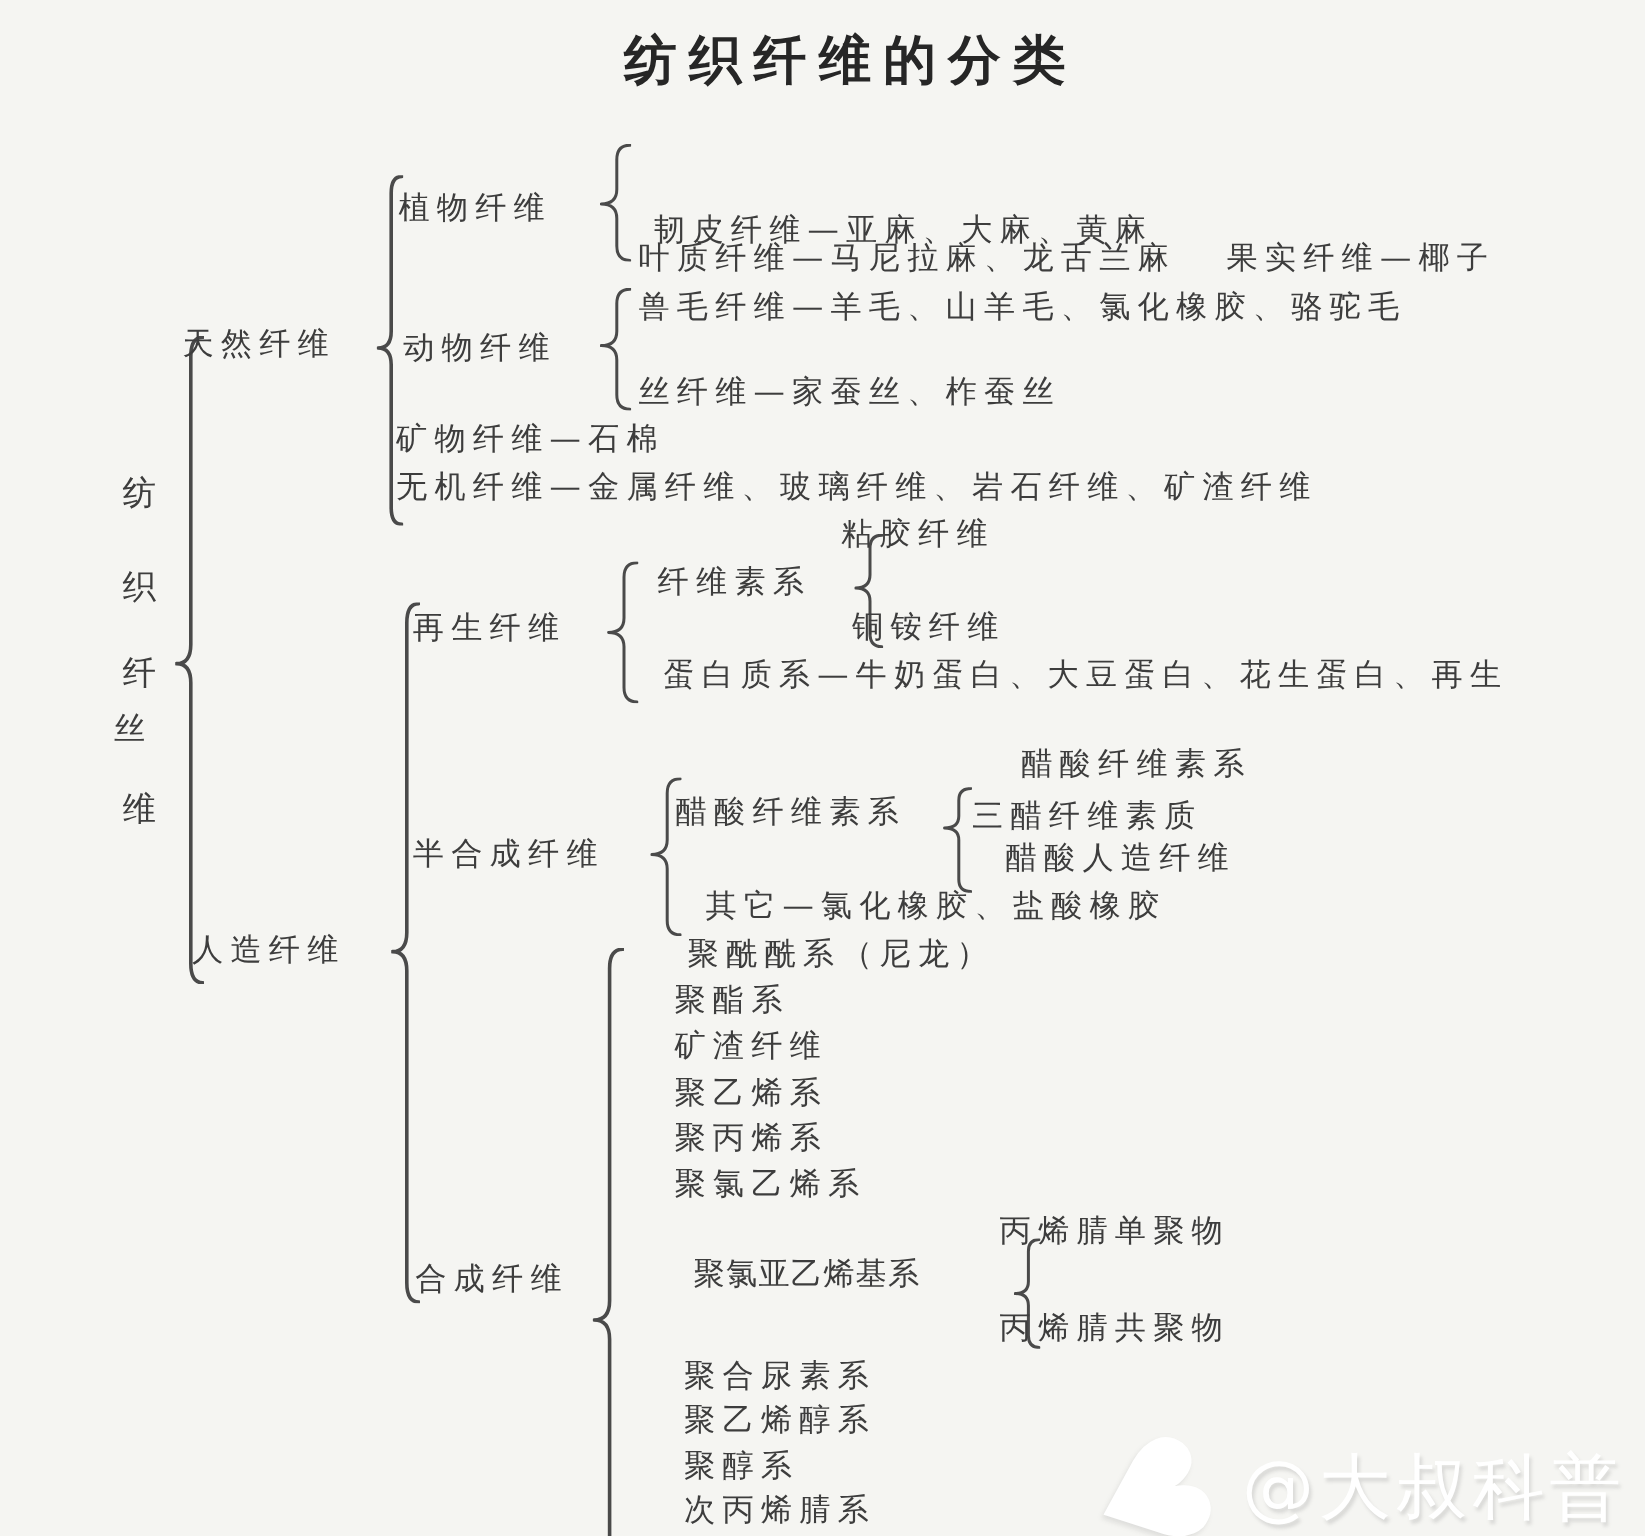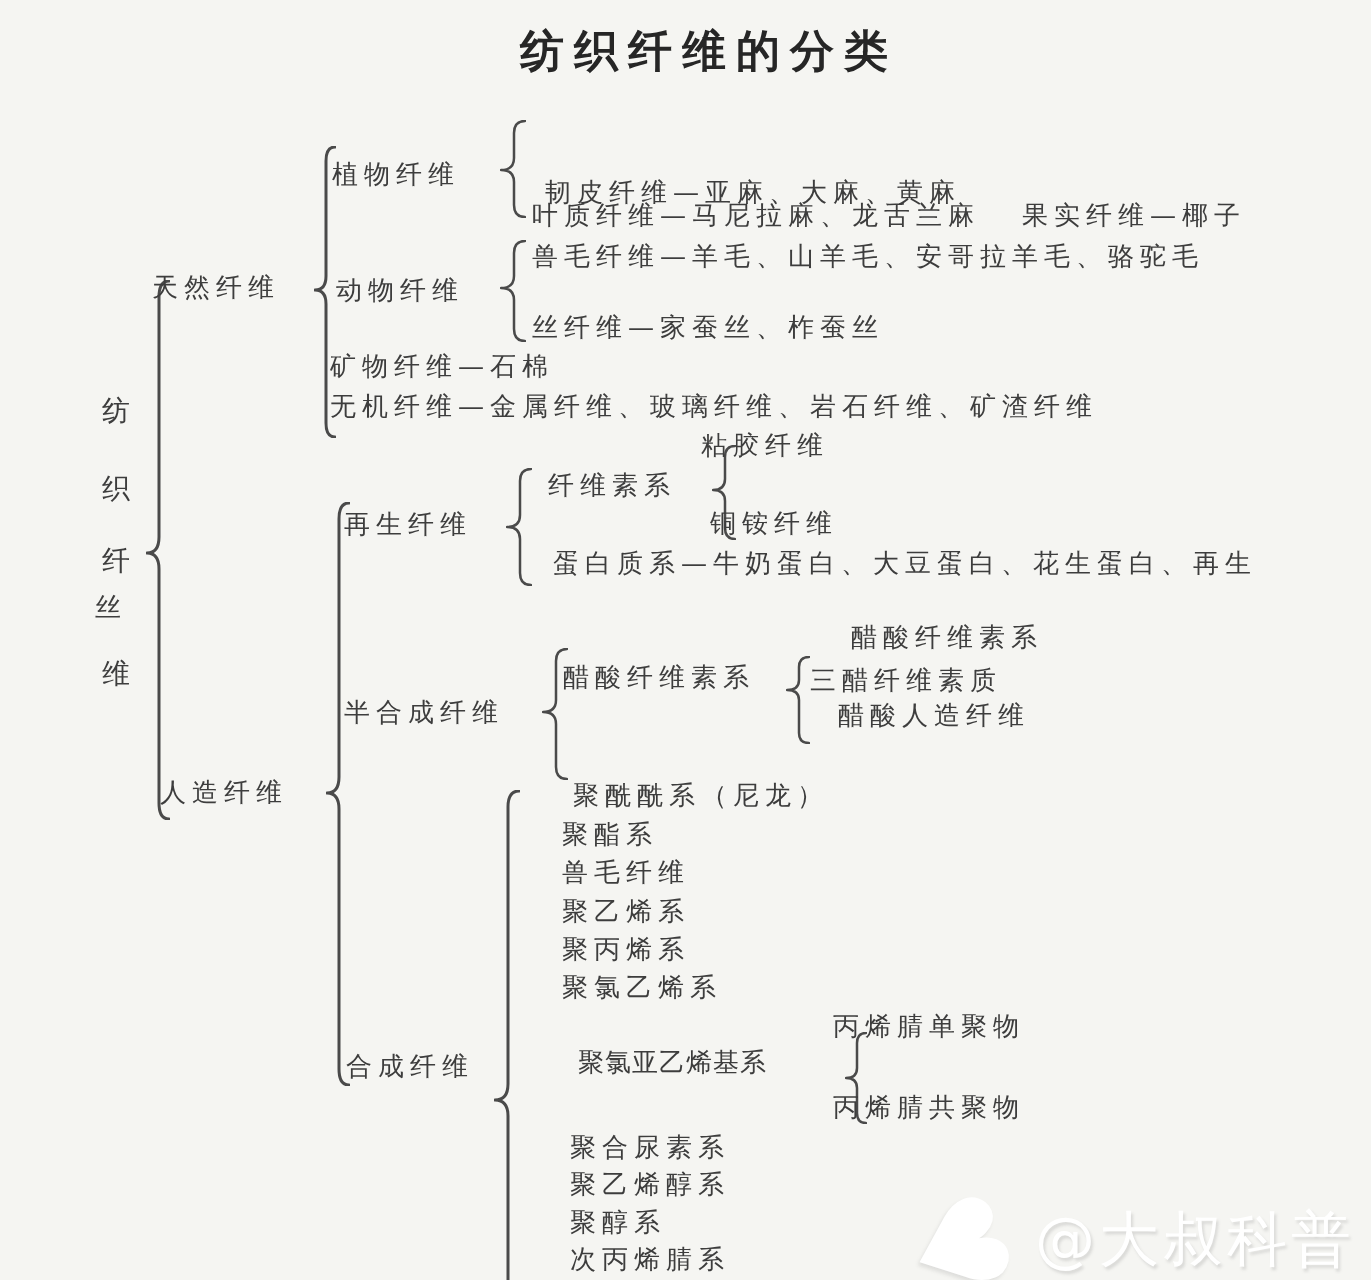--- a/index.html
+++ b/index.html
@@ -100,43 +100,44 @@
   <svg class="brace b-sm" style="left:845px;top:1032px;" width="22" height="92">
     <path d="M21 1 Q12 1 12 11 L12 36 Q12 46 1 46 Q12 46 12 56 L12 81 Q12 91 21 91"></path>
   </svg>
 
   <div class="t" style="left:152px;top:273px;">天然纤维</div>
   <div class="t" style="left:332px;top:160px;">植物纤维</div>
   <div class="t" style="left:545px;top:162px;margin-top:16px;">韧皮纤维—亚麻、大麻、黄麻</div>
   <div class="t" style="left:532px;top:201px;">叶质纤维—马尼拉麻、龙舌兰麻</div>
   <div class="t" style="left:1022px;top:201px;">果实纤维—椰子</div>
   <div class="t" style="left:336px;top:276px;">动物纤维</div>
-  <div class="t" style="left:532px;top:242px;">兽毛纤维—羊毛、山羊毛、安哥拉羊毛、骆驼毛</div>
+  <div class="t" style="left:532px;top:242px;">兽毛纤维—羊毛、山羊毛、氯化橡胶、骆驼毛</div>
   <div class="t" style="left:532px;top:313px;">丝纤维—家蚕丝、柞蚕丝</div>
   <div class="t" style="left:330px;top:352px;">矿物纤维—石棉</div>
   <div class="t" style="left:330px;top:392px;">无机纤维—金属纤维、玻璃纤维、岩石纤维、矿渣纤维</div>
 
   <div class="t" style="left:160px;top:778px;">人造纤维</div>
 
   <div class="t" style="left:344px;top:510px;">再生纤维</div>
   <div class="t" style="left:548px;top:471px;">纤维素系</div>
   <div class="t" style="left:701px;top:431px;">粘胶纤维</div>
   <div class="t" style="left:710px;top:509px;">铜铵纤维</div>
   <div class="t" style="left:553px;top:549px;">蛋白质系—牛奶蛋白、大豆蛋白、花生蛋白、再生</div>
 
   <div class="t" style="left:344px;top:698px;">半合成纤维</div>
   <div class="t" style="left:563px;top:663px;">醋酸纤维素系</div>
   <div class="t" style="left:851px;top:623px;">醋酸纤维素系</div>
   <div class="t" style="left:810px;top:666px;">三醋纤维素质</div>
   <div class="t" style="left:838px;top:701px;">醋酸人造纤维</div>
+  <div class="t" style="left:588px;top:741px;">其它—氯化橡胶、盐酸橡胶</div>
 
   <div class="t" style="left:346px;top:1052px;">合成纤维</div>
   <div class="t" style="left:573px;top:781px;">聚酰酰系（尼龙）</div>
   <div class="t" style="left:562px;top:820px;">聚酯系</div>
-  <div class="t" style="left:562px;top:858px;">兽毛纤维</div>
+  <div class="t" style="left:562px;top:858px;">矿渣纤维</div>
   <div class="t" style="left:562px;top:897px;">聚乙烯系</div>
   <div class="t" style="left:562px;top:935px;">聚丙烯系</div>
   <div class="t" style="left:562px;top:973px;">聚氯乙烯系</div>
   <div class="t ls0" style="left:578px;top:1048px;">聚氯亚乙烯基系</div>
   <div class="t" style="left:833px;top:1012px;">丙烯腈单聚物</div>
   <div class="t" style="left:833px;top:1093px;">丙烯腈共聚物</div>
   <div class="t" style="left:570px;top:1133px;">聚合尿素系</div>
   <div class="t" style="left:570px;top:1170px;">聚乙烯醇系</div>
   <div class="t" style="left:570px;top:1208px;">聚醇系</div>
   <div class="t" style="left:570px;top:1245px;">次丙烯腈系</div>

